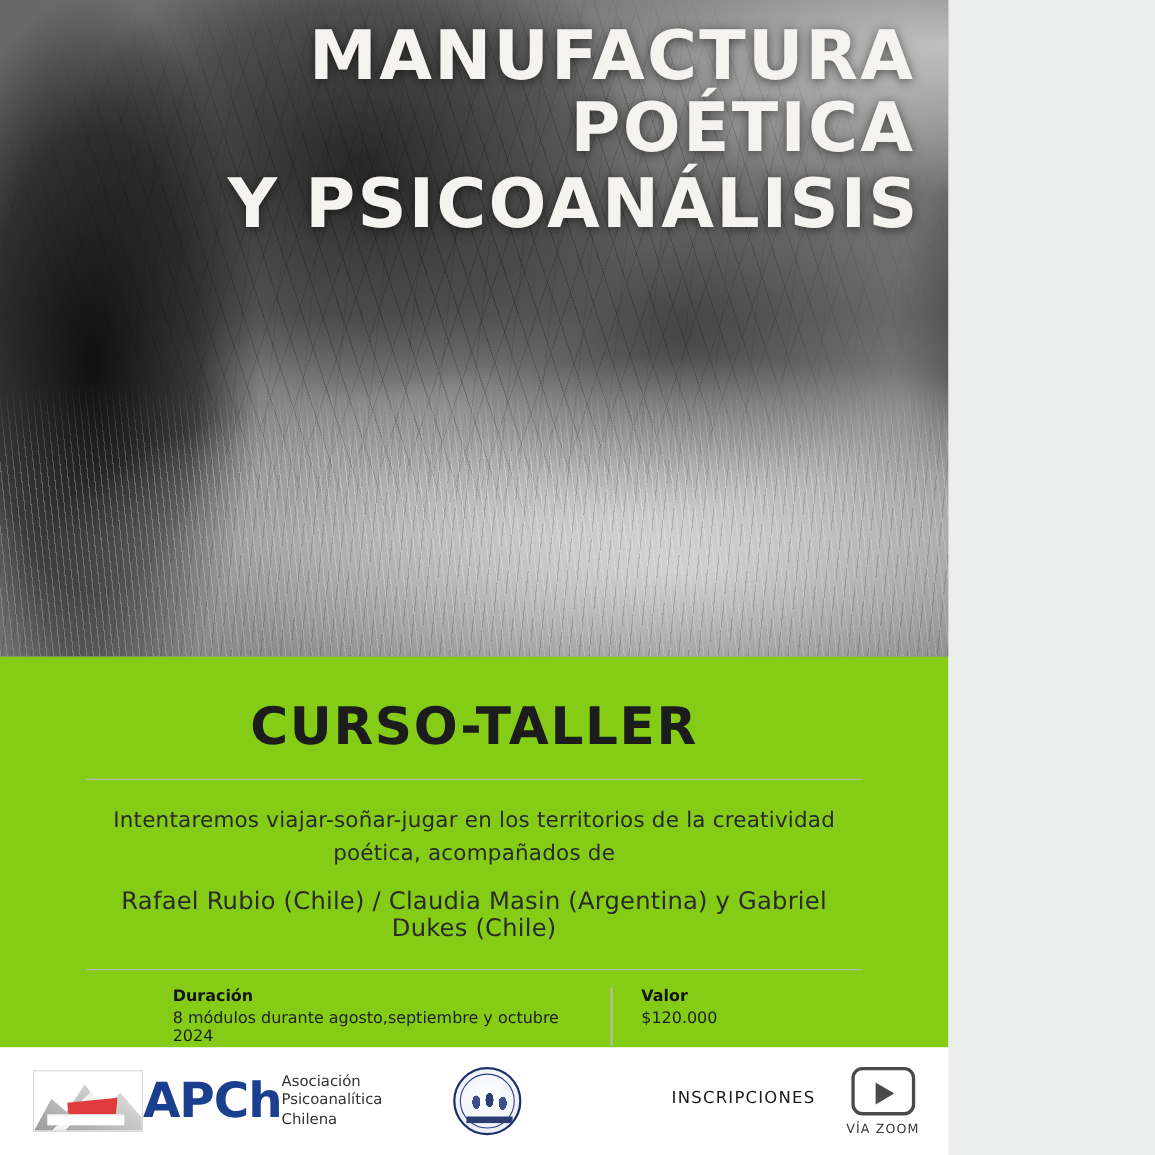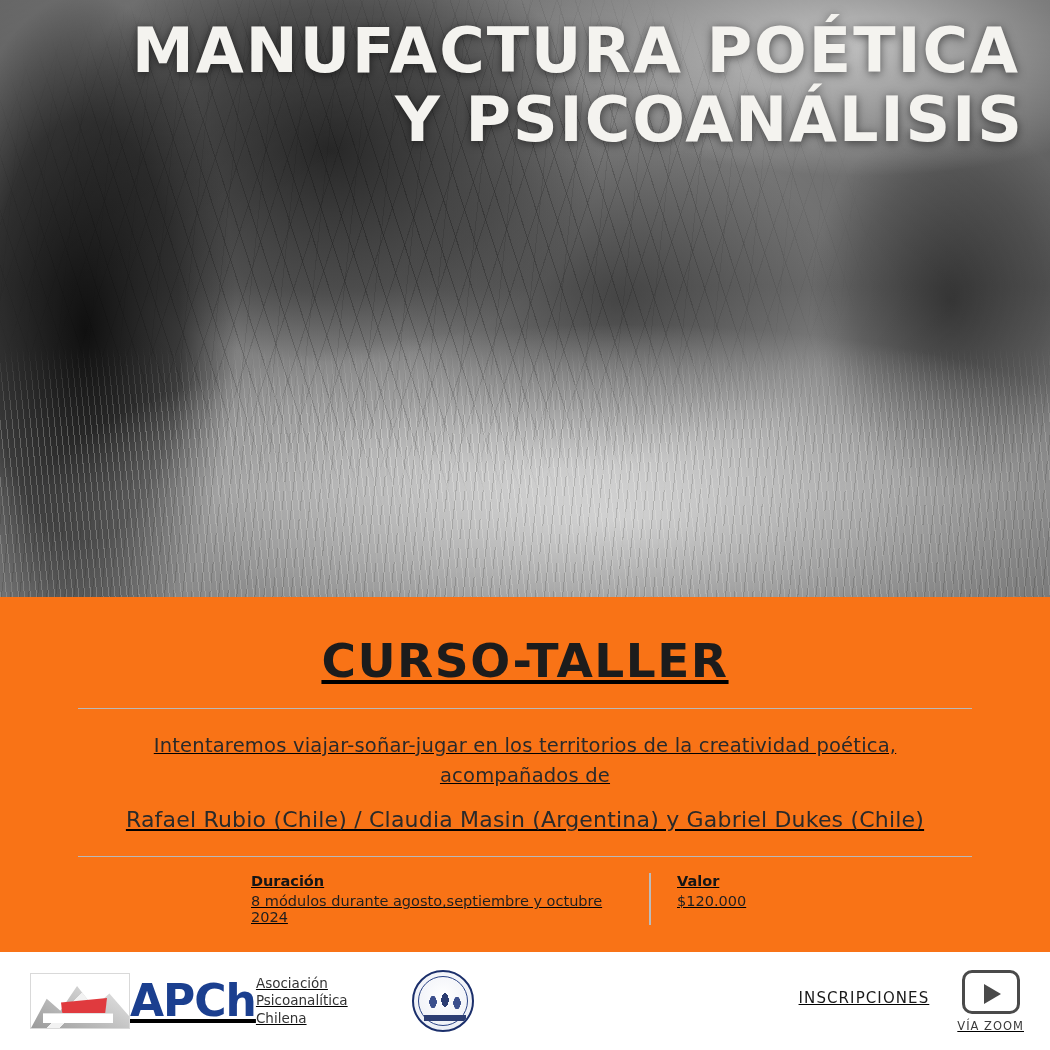--- a/index.html
+++ b/index.html
@@ -7,25 +7,24 @@
   body {
     width: 1050px;
     height: 1050px;
     overflow: hidden;
     font-family: "DejaVu Sans", sans-serif;
     background: #eceded;
   }
 
   .poster {
     position: relative;
-    width: 1050px;
+    width: 862px;
     height: 1050px;
     display: flex;
     flex-direction: column;
-    text-decoration: underline;
   }
 
   
   .hero {
     position: relative;
     height: 597px;
     width: 100%;
     overflow: hidden;
     background: #6e6e6e;
   }
@@ -118,21 +117,21 @@
     padding-right: 4px;
   }
   .hero-title .line2 {
     display: block;
     font-size: 62px;
     line-height: 1.18;
   }
 
   
   .info {
-    background: #f97316;
+    background: #84cc16;
     flex: 1 1 auto;
     padding: 28px 78px 0 78px;
     position: relative;
   }
 
   .course-type {
     text-align: center;
     font-size: 47px;
     font-weight: 700;
     letter-spacing: 1.5px;

